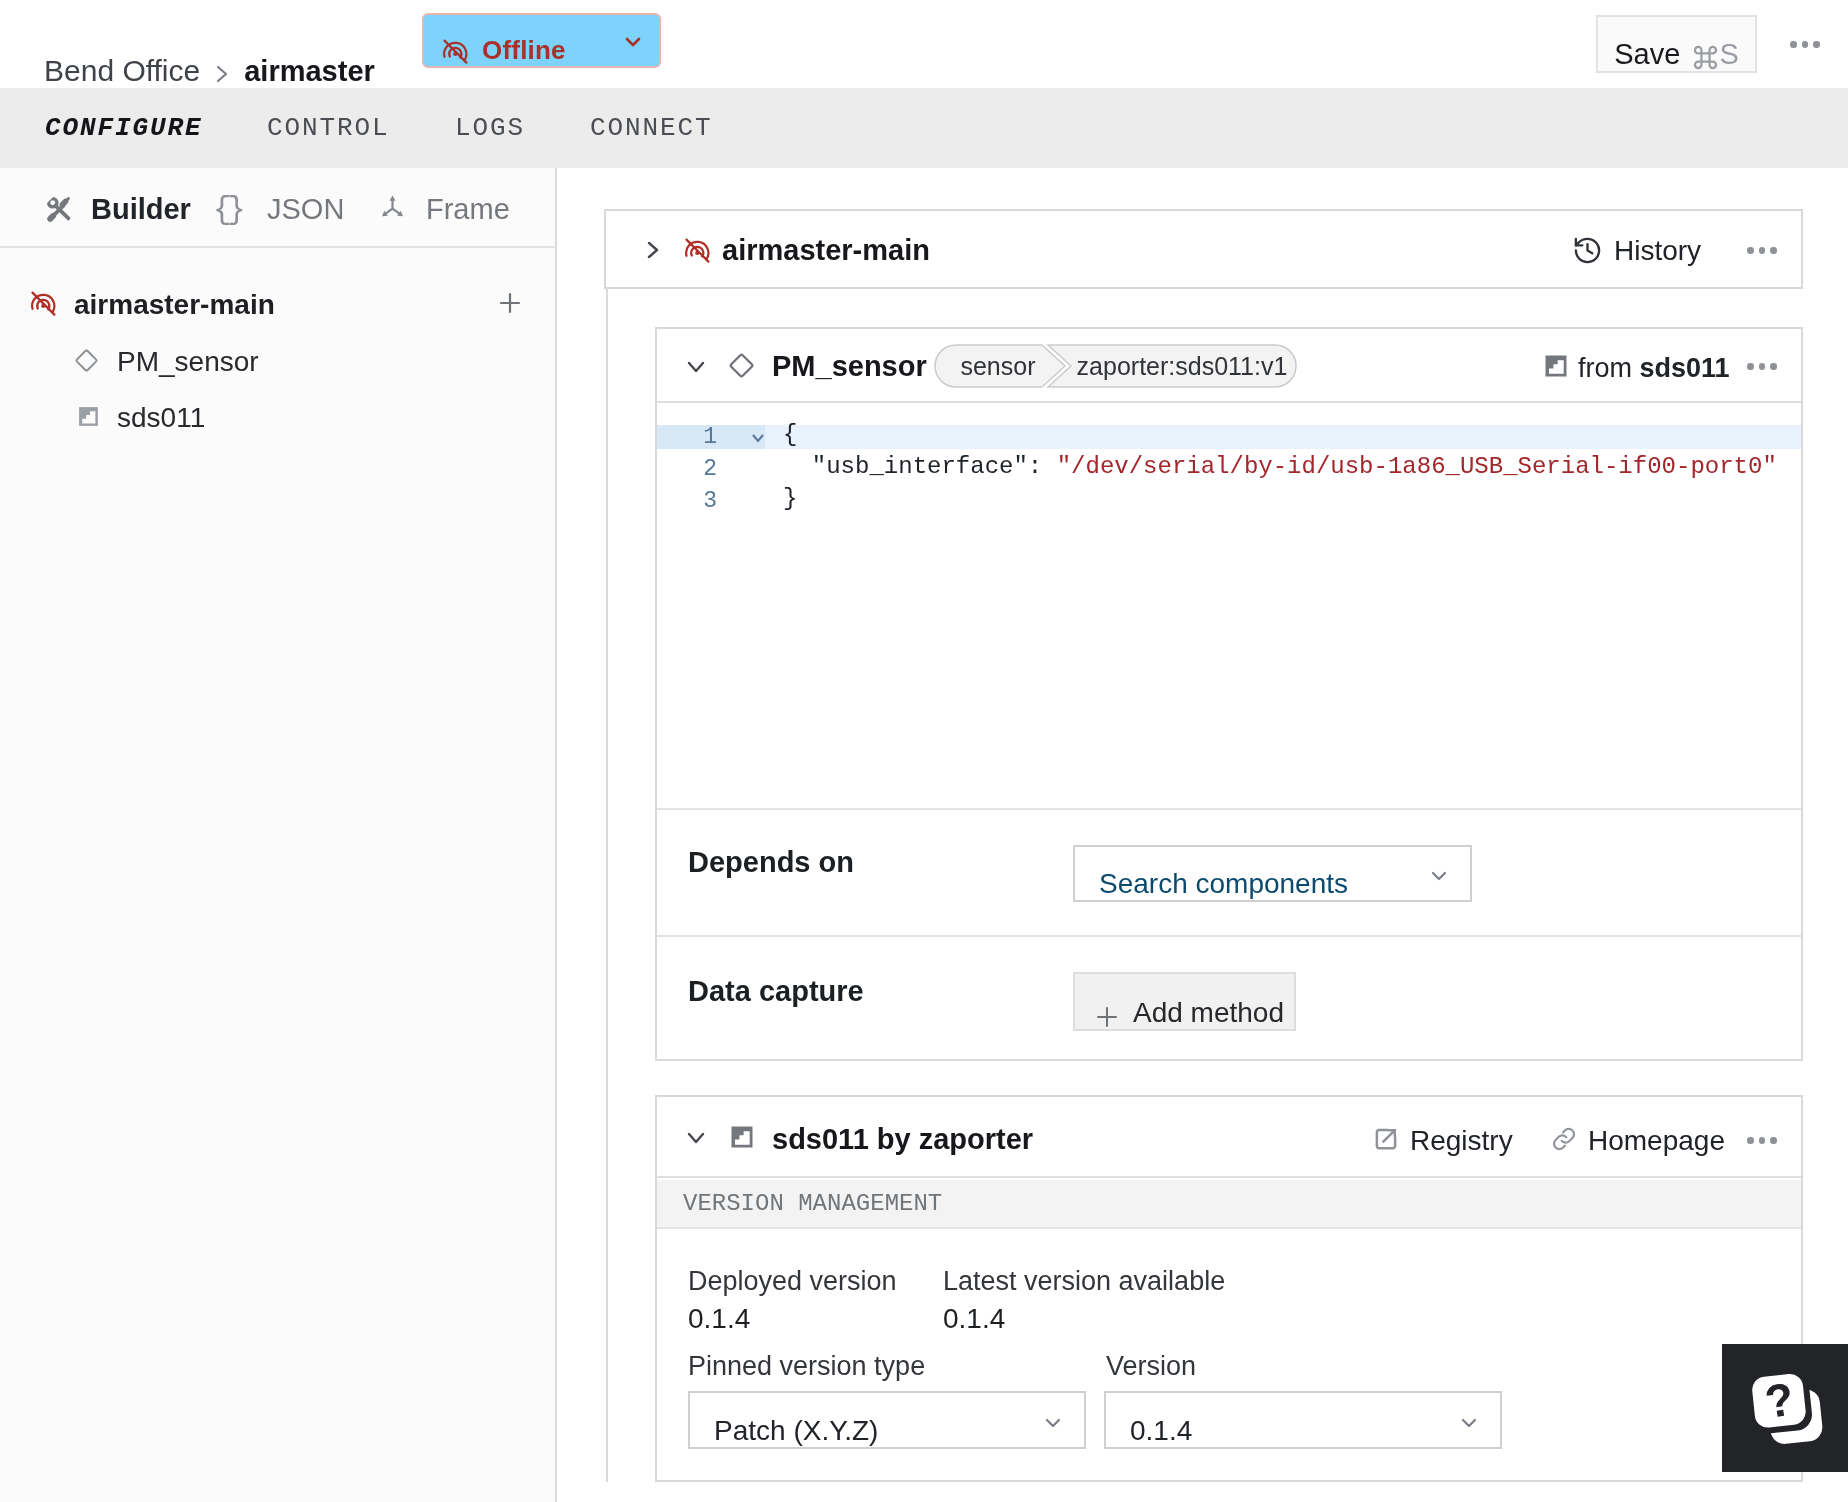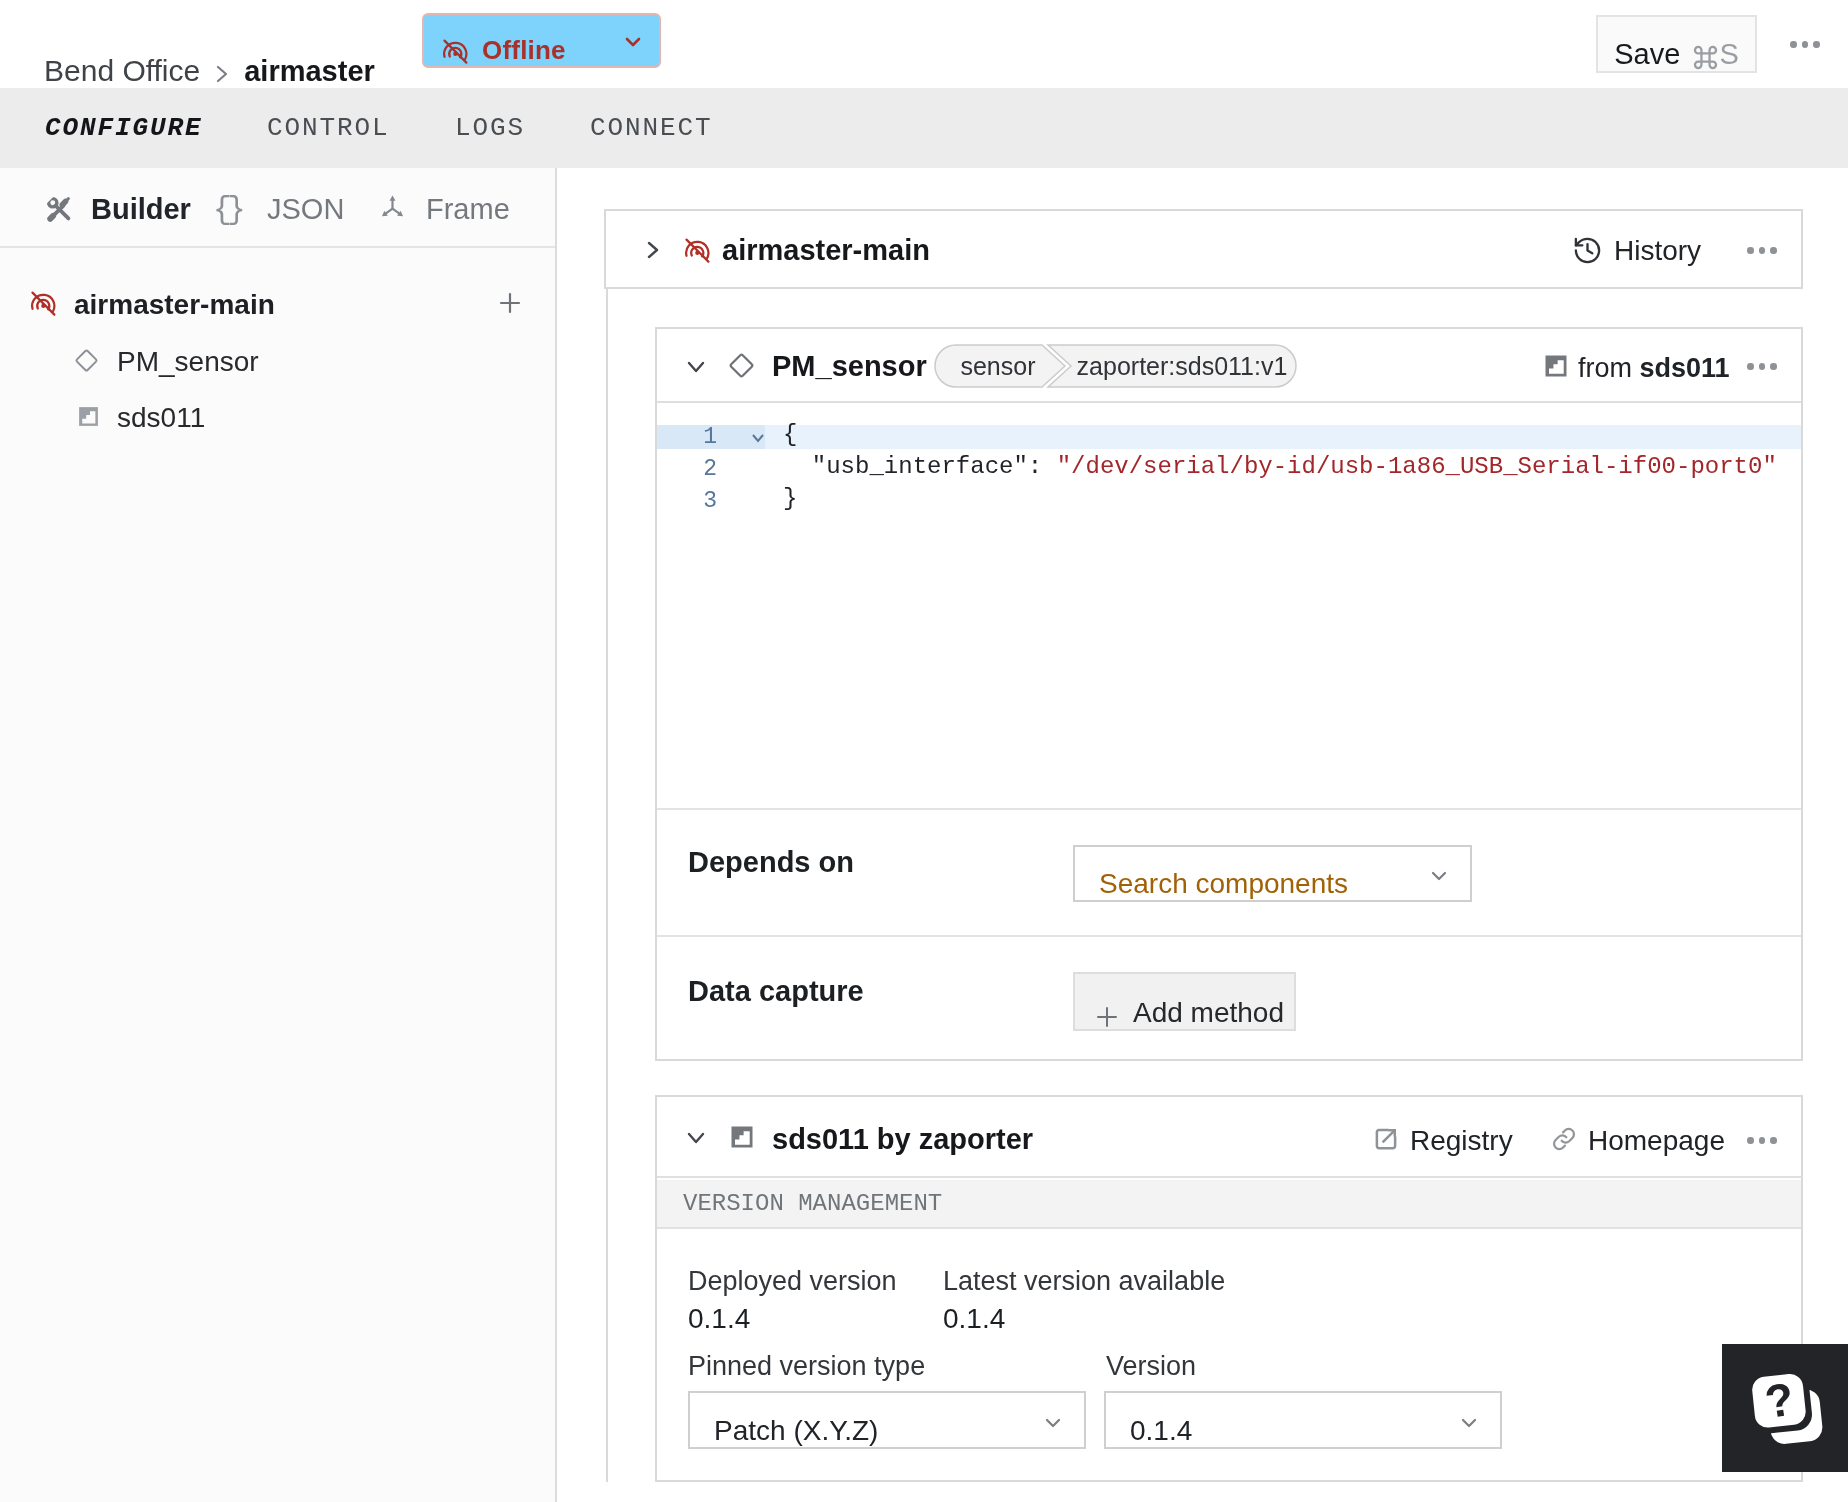--- a/index.html
+++ b/index.html
@@ -195,21 +195,21 @@
     <div class="abs" style="left:0;top:16px;width:60px;text-align:right;color:#56789b;font-size:23px;line-height:32px;">1<br>2<br>3</div>
     <svg class="abs" style="left:92px;top:24px;" width="18" height="18" viewBox="0 0 18 18">
         <polyline points="4,6 9,12 14,6" stroke="#56789b" stroke-width="2" fill="none"></polyline>
       </svg>
     <div class="abs" style="left:126px;top:14px;line-height:32px;color:#1f2328;white-space:pre;">{<br>  <span>"usb_interface"</span>: <span style="color:#a3262a;">"/dev/serial/by-id/usb-1a86_USB_Serial-if00-port0"</span><br>}</div>
   </div>
 
   <div class="abs" style="left:0;top:479px;width:1144px;height:127px;border-top:2px solid #e3e3e3;text-decoration:underline;">
     <div class="abs bold" style="left:31px;top:36px;font-size:29px;color:#1d2023;">Depends on</div>
     <div class="abs row" style="left:416px;top:35px;width:399px;height:57px;border:2px solid #cfcfcf;background:#fff;padding-left:24px;">
-      <span style="font-size:28px;color:#a16207;">Search components</span>
+      <span style="font-size:28px;color:#0c4a6e;">Search components</span>
       <svg class="abs" style="right:18px;top:16px;" width="26" height="26" viewBox="0 0 26 26">
           <polyline points="7,10 13,16 19,10" class="chev"></polyline>
         </svg>
     </div>
   </div>
 
   <div class="abs" style="left:0;top:606px;width:1144px;height:92px;border-top:2px solid #e3e3e3;">
     <div class="abs bold" style="left:31px;top:38px;font-size:29px;color:#1d2023;">Data capture</div>
     <div class="abs row" style="left:416px;top:35px;width:223px;height:59px;border:2px solid #dddddd;background:#f1f1f1;padding-left:20px;">
       <svg width="24" height="24" viewBox="0 0 24 24">

